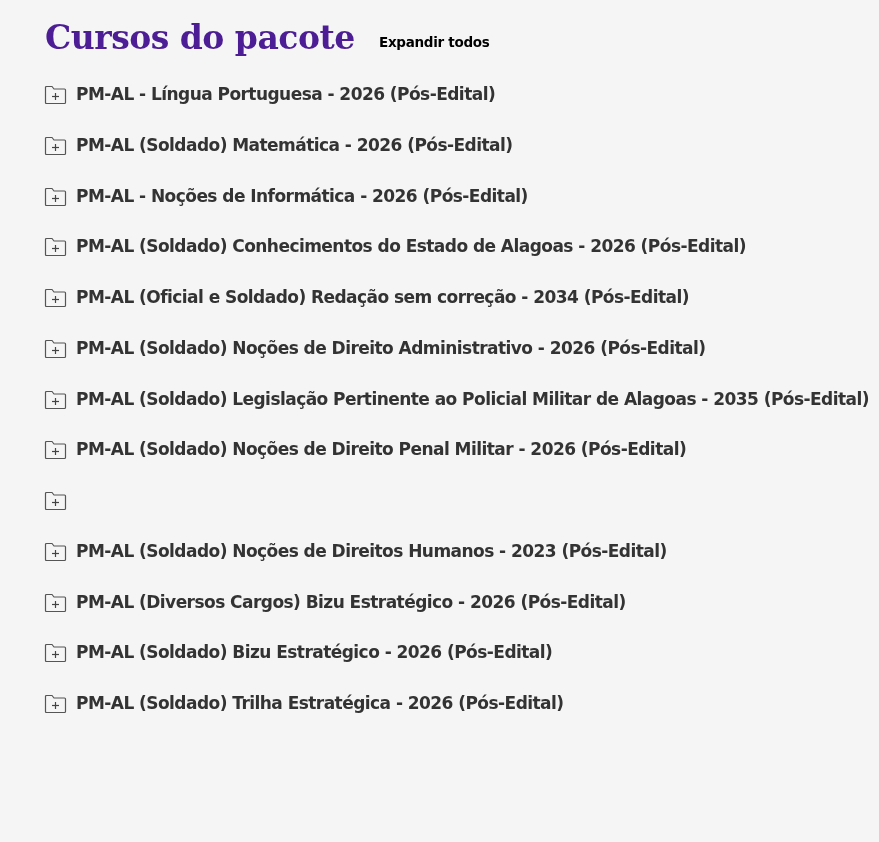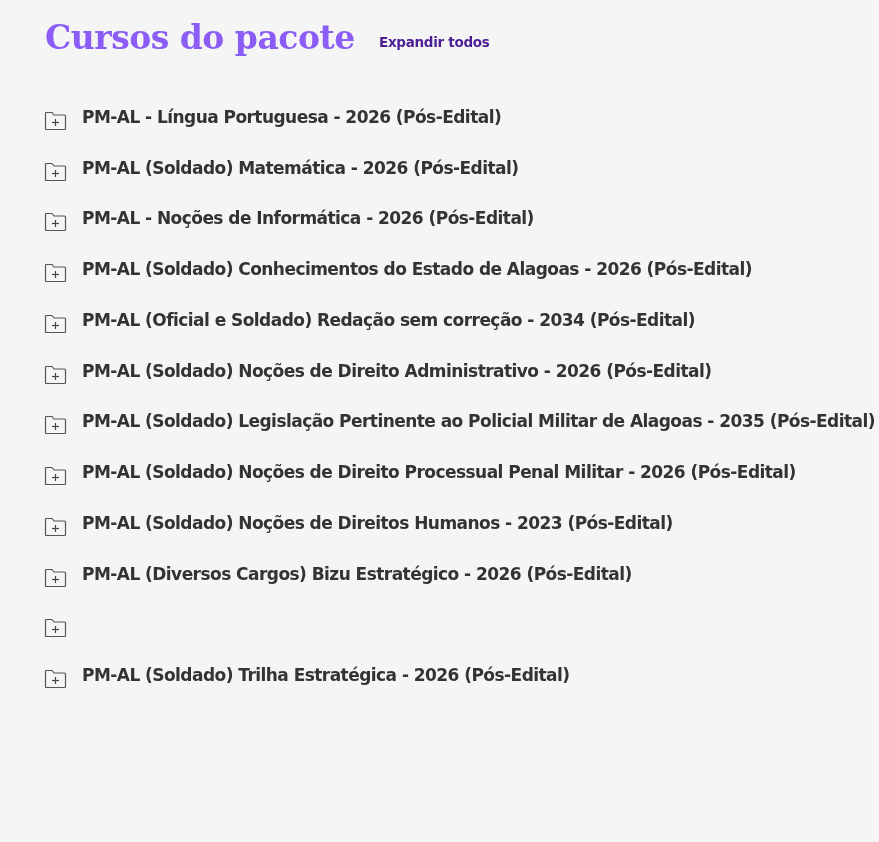--- a/index.html
+++ b/index.html
@@ -19,50 +19,49 @@
       position: absolute;
       left: 45px;
       top: 18px;
       display: flex;
       align-items: baseline;
     }
     .title {
       font-family: "DejaVu Serif", "Liberation Serif", serif;
       font-weight: bold;
       font-size: 33px;
-      color: #8b5cf6;
+      color: #4c1d95;
       margin: 0;
       letter-spacing: -0.5px;
     }
     .expand-link {
       position: absolute;
       left: 334px;
       top: 16px;
       font-size: 13.5px;
       font-weight: bold;
-      color: #4c1d95;
+      color: #000000;
       text-decoration: none;
       cursor: pointer;
       white-space: nowrap;
       letter-spacing: -0.3px;
     }
     .course-list {
       position: absolute;
       left: 44px;
       top: 80px;
       margin: 0;
       padding: 0;
       list-style: none;
     }
     .course-item {
       height: 50.75px;
       display: flex;
-      align-items: flex-end;
+      align-items: flex-start;
       cursor: pointer;
-      gap: 6px;
     }
     .folder-icon {
       width: 23px;
       height: 20px;
       margin-top: 5px;
       margin-right: 9px;
       flex: 0 0 auto;
     }
     .course-label {
       font-size: 17px;
@@ -137,21 +136,28 @@
       <line x1="11.5" y1="8" x2="11.5" y2="15" stroke="#444444" stroke-width="1.2"></line>
     </svg>
     <span class="course-label">PM-AL (Soldado) Legislação Pertinente ao Policial Militar de Alagoas - 2035 (Pós-Edital)</span>
   </li>
     <li class="course-item">
     <svg class="folder-icon" viewBox="0 0 23 20" xmlns="http://www.w3.org/2000/svg">
       <path d="M1.5 2.5 Q1.5 1.5 2.5 1.5 L8 1.5 L10 4 L20.5 4 Q21.5 4 21.5 5 L21.5 17.5 Q21.5 18.5 20.5 18.5 L2.5 18.5 Q1.5 18.5 1.5 17.5 Z" fill="none" stroke="#555555" stroke-width="1.2"></path>
       <line x1="8" y1="11.5" x2="15" y2="11.5" stroke="#444444" stroke-width="1.2"></line>
       <line x1="11.5" y1="8" x2="11.5" y2="15" stroke="#444444" stroke-width="1.2"></line>
     </svg>
-    <span class="course-label">PM-AL (Soldado) Noções de Direito Processual Penal Militar - 2026 (Pós-Edital)</span>
+    <span class="course-label">PM-AL (Soldado) Noções de Direito Penal Militar - 2026 (Pós-Edital)</span>
+  </li>
+    <li class="course-item">
+    <svg class="folder-icon" viewBox="0 0 23 20" xmlns="http://www.w3.org/2000/svg">
+      <path d="M1.5 2.5 Q1.5 1.5 2.5 1.5 L8 1.5 L10 4 L20.5 4 Q21.5 4 21.5 5 L21.5 17.5 Q21.5 18.5 20.5 18.5 L2.5 18.5 Q1.5 18.5 1.5 17.5 Z" fill="none" stroke="#555555" stroke-width="1.2"></path>
+      <line x1="8" y1="11.5" x2="15" y2="11.5" stroke="#444444" stroke-width="1.2"></line>
+      <line x1="11.5" y1="8" x2="11.5" y2="15" stroke="#444444" stroke-width="1.2"></line>
+    </svg>
   </li>
     <li class="course-item">
     <svg class="folder-icon" viewBox="0 0 23 20" xmlns="http://www.w3.org/2000/svg">
       <path d="M1.5 2.5 Q1.5 1.5 2.5 1.5 L8 1.5 L10 4 L20.5 4 Q21.5 4 21.5 5 L21.5 17.5 Q21.5 18.5 20.5 18.5 L2.5 18.5 Q1.5 18.5 1.5 17.5 Z" fill="none" stroke="#555555" stroke-width="1.2"></path>
       <line x1="8" y1="11.5" x2="15" y2="11.5" stroke="#444444" stroke-width="1.2"></line>
       <line x1="11.5" y1="8" x2="11.5" y2="15" stroke="#444444" stroke-width="1.2"></line>
     </svg>
     <span class="course-label">PM-AL (Soldado) Noções de Direitos Humanos - 2023 (Pós-Edital)</span>
   </li>
     <li class="course-item">
@@ -161,20 +167,21 @@
       <line x1="11.5" y1="8" x2="11.5" y2="15" stroke="#444444" stroke-width="1.2"></line>
     </svg>
     <span class="course-label">PM-AL (Diversos Cargos) Bizu Estratégico - 2026 (Pós-Edital)</span>
   </li>
     <li class="course-item">
     <svg class="folder-icon" viewBox="0 0 23 20" xmlns="http://www.w3.org/2000/svg">
       <path d="M1.5 2.5 Q1.5 1.5 2.5 1.5 L8 1.5 L10 4 L20.5 4 Q21.5 4 21.5 5 L21.5 17.5 Q21.5 18.5 20.5 18.5 L2.5 18.5 Q1.5 18.5 1.5 17.5 Z" fill="none" stroke="#555555" stroke-width="1.2"></path>
       <line x1="8" y1="11.5" x2="15" y2="11.5" stroke="#444444" stroke-width="1.2"></line>
       <line x1="11.5" y1="8" x2="11.5" y2="15" stroke="#444444" stroke-width="1.2"></line>
     </svg>
+    <span class="course-label">PM-AL (Soldado) Bizu Estratégico - 2026 (Pós-Edital)</span>
   </li>
     <li class="course-item">
     <svg class="folder-icon" viewBox="0 0 23 20" xmlns="http://www.w3.org/2000/svg">
       <path d="M1.5 2.5 Q1.5 1.5 2.5 1.5 L8 1.5 L10 4 L20.5 4 Q21.5 4 21.5 5 L21.5 17.5 Q21.5 18.5 20.5 18.5 L2.5 18.5 Q1.5 18.5 1.5 17.5 Z" fill="none" stroke="#555555" stroke-width="1.2"></path>
       <line x1="8" y1="11.5" x2="15" y2="11.5" stroke="#444444" stroke-width="1.2"></line>
       <line x1="11.5" y1="8" x2="11.5" y2="15" stroke="#444444" stroke-width="1.2"></line>
     </svg>
     <span class="course-label">PM-AL (Soldado) Trilha Estratégica - 2026 (Pós-Edital)</span>
   </li>
   </ul>

